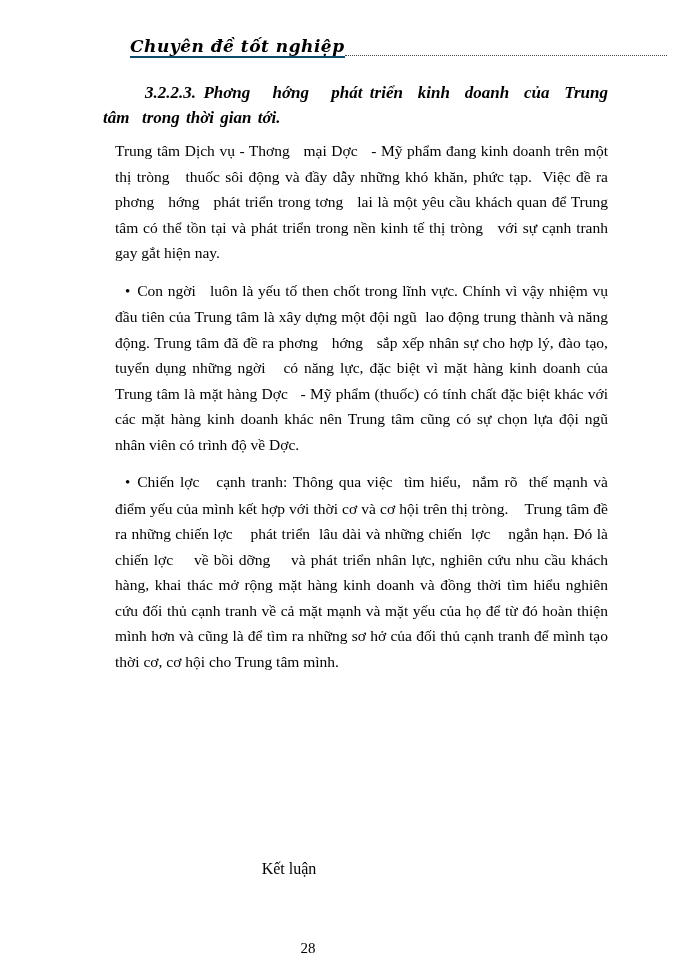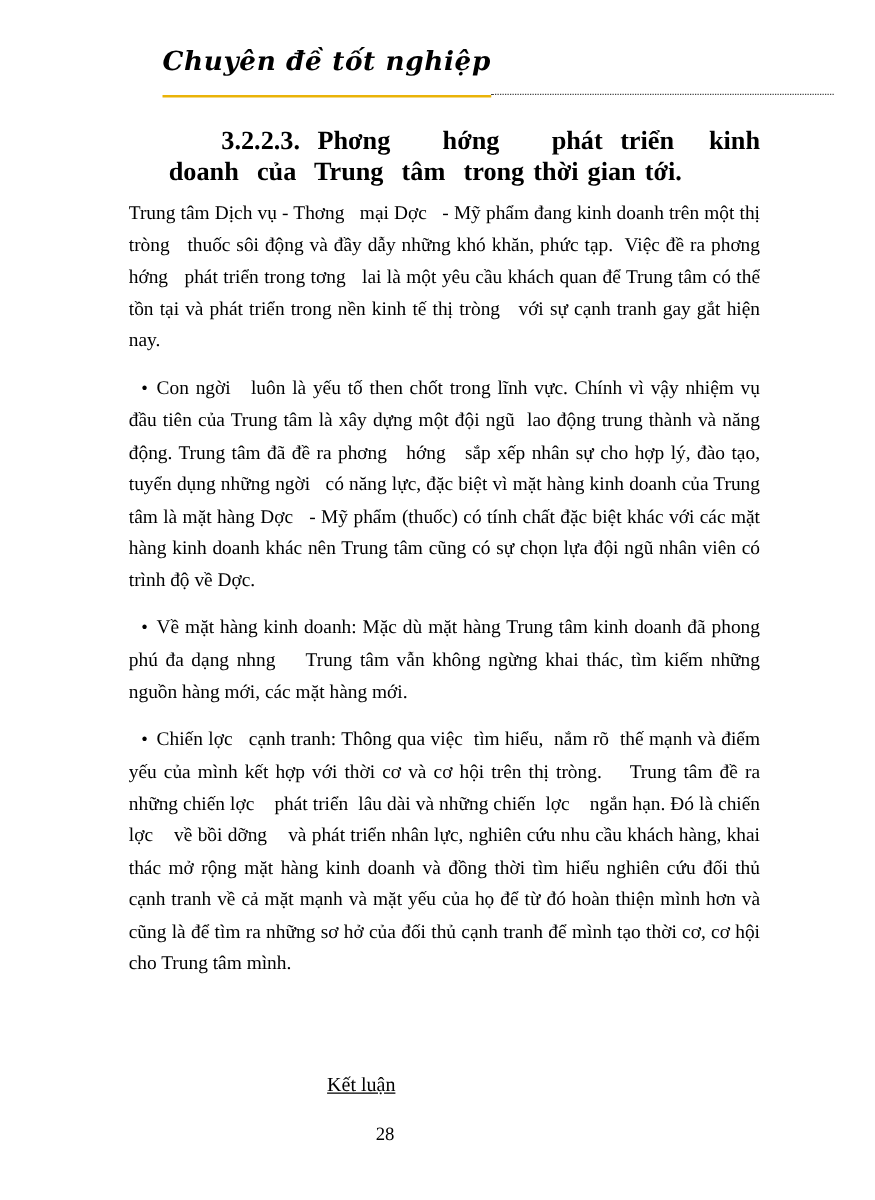--- a/index.html
+++ b/index.html
@@ -22,75 +22,75 @@
   .doc-header {
     display: flex;
     align-items: flex-end;
     width: 537px;
     margin-left: 27px;
   }
   .doc-header .header-title {
     font-family: "DejaVu Serif", serif;
     font-style: italic;
     font-weight: bold;
-    font-size: 21px;
+    font-size: 17px;
     letter-spacing: 0.5px;
-    border-bottom: 2px solid #eab308;
-    padding-bottom: 15px;
+    border-bottom: 2px solid #0c4a6e;
+    padding-bottom: 0;
     white-space: nowrap;
   }
   .doc-header .header-rule {
     flex: 1;
     border-bottom: 1px dotted #444;
     height: 1px;
     margin-bottom: 2px;
   }
   
   .section-heading {
     margin-top: 22px;
     font-weight: bold;
-    font-size: 21px;
+    font-style: italic;
+    font-size: 17px;
     line-height: 25px;
     text-align: justify;
     text-indent: 42px;
     white-space: pre-wrap;
     word-spacing: 2px;
-    margin-left: 32px;
   }
   
   .body-text p {
     font-size: 15.5px;
     line-height: 25.5px;
     text-align: justify;
     white-space: pre-wrap;
+    margin-left: 12px;
   }
   .intro-paragraph { margin-top: 8px; }
   .bullet-paragraph {
     margin-top: 12px;
     text-indent: 10px;
   }
   .bullet-paragraph .bullet-marker {
     font-size: 15px;
     padding-right: 7px;
   }
   
   .conclusion-title {
     position: absolute;
     left: 0;
     top: 860px;
     width: 578px;
     text-align: center;
     font-size: 16px;
-    text-decoration: underline;
   }
   
   .page-number {
     position: absolute;
     left: 0;
-    top: 900px;
+    top: 940px;
     width: 616px;
     text-align: center;
     font-size: 15px;
   }
 </style>
 </head>
 <body>
 
 <div class="page">
 
@@ -99,21 +99,20 @@
     <span class="header-rule"></span>
   </div>
 
   <div class="section-heading">3.2.2.3. Phơng   hớng   phát triển  kinh  doanh  của  Trung  tâm  trong thời gian tới.</div>
 
   <div class="body-text">
     <p class="intro-paragraph">Trung tâm Dịch vụ - Thơng   mại Dợc   - Mỹ phẩm đang kinh doanh trên một thị tròng   thuốc sôi động và đầy dẫy những khó khăn, phức tạp.  Việc đề ra phơng   hớng   phát triển trong tơng   lai là một yêu cầu khách quan để Trung tâm có thể tồn tại và phát triển trong nền kinh tế thị tròng   với sự cạnh tranh gay gắt hiện nay.</p>
 
     <div id="bullet-list">
         <p class="bullet-paragraph"><span class="bullet-marker">•</span><span>Con ngời   luôn là yếu tố then chốt trong lĩnh vực. Chính vì vậy nhiệm vụ đầu tiên của Trung tâm là xây dựng một đội ngũ  lao động trung thành và năng động. Trung tâm đã đề ra phơng   hớng   sắp xếp nhân sự cho hợp lý, đào tạo, tuyển dụng những ngời   có năng lực, đặc biệt vì mặt hàng kinh doanh của Trung tâm là mặt hàng Dợc   - Mỹ phẩm (thuốc) có tính chất đặc biệt khác với các mặt hàng kinh doanh khác nên Trung tâm cũng có sự chọn lựa đội ngũ nhân viên có trình độ về Dợc.</span></p>
-        <p class="bullet-paragraph"><span class="bullet-marker">•</span><span>Về mặt hàng kinh doanh: Mặc dù mặt hàng Trung tâm kinh doanh đã phong phú đa dạng nhng    Trung tâm vẫn không ngừng khai thác, tìm kiếm những nguồn hàng mới, các mặt hàng mới.</span></p>
         <p class="bullet-paragraph"><span class="bullet-marker">•</span><span>Chiến lợc   cạnh tranh: Thông qua việc  tìm hiểu,  nắm rõ  thế mạnh và điểm yếu của mình kết hợp với thời cơ và cơ hội trên thị tròng.    Trung tâm đề ra những chiến lợc    phát triển  lâu dài và những chiến  lợc    ngắn hạn. Đó là chiến lợc    về bồi dỡng    và phát triển nhân lực, nghiên cứu nhu cầu khách hàng, khai thác mở rộng mặt hàng kinh doanh và đồng thời tìm hiểu nghiên cứu đối thủ cạnh tranh về cả mặt mạnh và mặt yếu của họ để từ đó hoàn thiện mình hơn và cũng là để tìm ra những sơ hở của đối thủ cạnh tranh để mình tạo thời cơ, cơ hội cho Trung tâm mình.</span></p>
       </div>
   </div>
 
   <div class="conclusion-title">Kết luận</div>
 
   <div class="page-number">28</div>
 
 </div>
 

